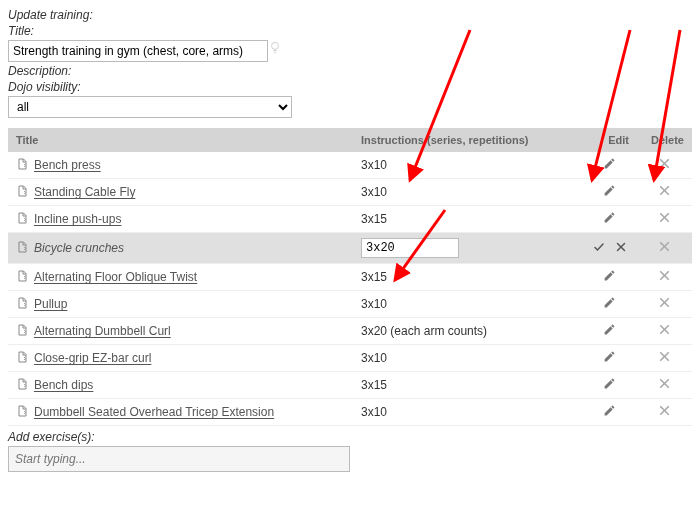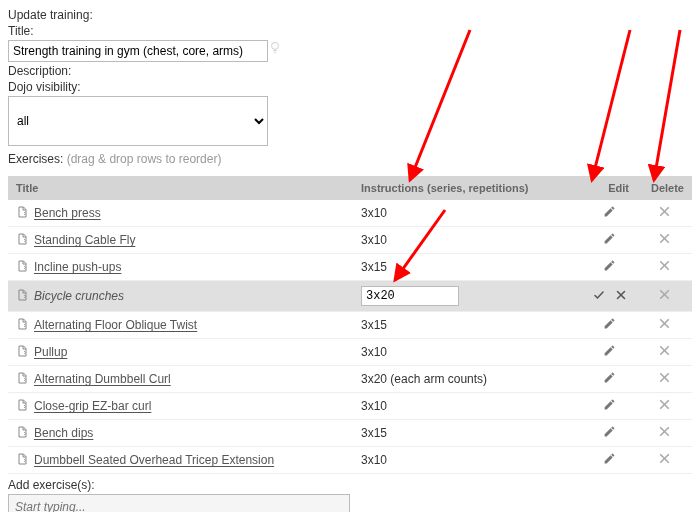--- a/index.html
+++ b/index.html
@@ -7,21 +7,21 @@
     padding: 0;
     width: 700px;
     height: 512px;
     font-family: Arial, Helvetica, sans-serif;
     font-size: 12px;
     color: #333;
     background: #fff;
     overflow: hidden;
   }
   .page { padding: 6px 8px 8px 8px; position: relative; width: 700px; height: 512px; box-sizing: border-box; }
-  .lbl { display: block; margin: 2px 0; color: #333; }
+  .lbl { display: block; margin: 2px 0; color: #333; font-style: italic; }
   .field-row { display: flex; align-items: flex-start; gap: 0; }
   .text-input {
     width: 250px;
     padding: 3px 4px;
     border: 1px solid #bbb;
     font-size: 12px;
     font-family: inherit;
   }
   .textarea {
     width: 250px;
@@ -31,22 +31,22 @@
     font-size: 12px;
     font-family: inherit;
     resize: none;
   }
   .bulb {
     color: #bbb;
     font-size: 14px;
     line-height: 1;
   }
   .select {
-    width: 260px;
-    padding: 16px 4px;
+    width: 284px;
+    padding: 2px 4px;
     border: 1px solid #bbb;
     font-size: 12px;
     background: #fff;
   }
   .exercises-hdr { margin-top: 6px; }
   .hint { color: #999; }
   table.exercises {
     width: 684px;
     border-collapse: collapse;
     margin-top: 10px;
@@ -121,24 +121,20 @@
           <path d="M8 7c1-2 3-3 4-3" stroke-dasharray="1 2"></path>
         </svg>
   </span>
 </div>
 <span class="lbl">Description:</span>
 <span class="lbl">Dojo visibility:</span>
 <select class="select">
   <option>all</option>
 </select>
 
-<div class="exercises-hdr">
-  <span>Exercises:</span>
-  <span class="hint">(drag &amp; drop rows to reorder)</span>
-</div>
 
 <table class="exercises">
   <colgroup>
     <col style="width:345px">
         <col style="width:229px">
         <col style="width:55px">
         <col style="width:55px">
   </colgroup>
   <thead>
     <tr>

